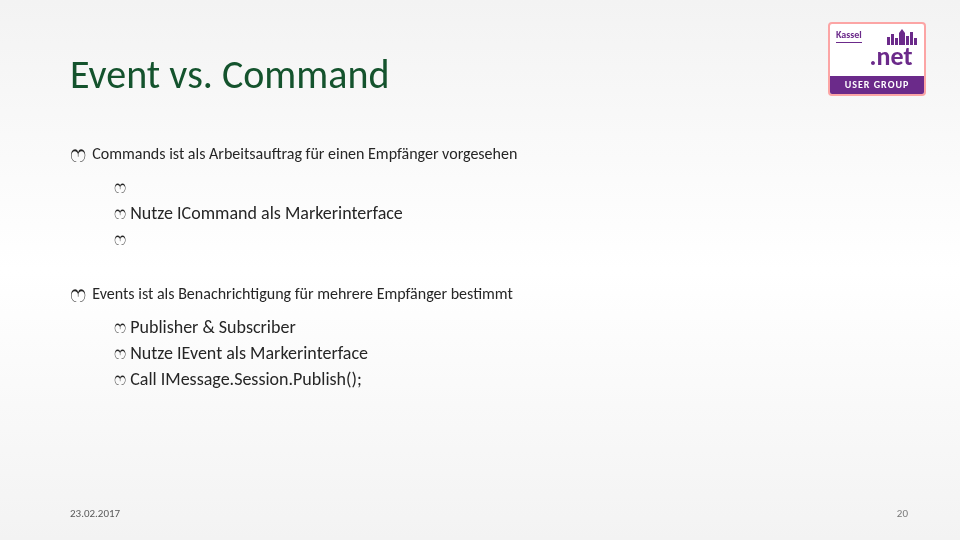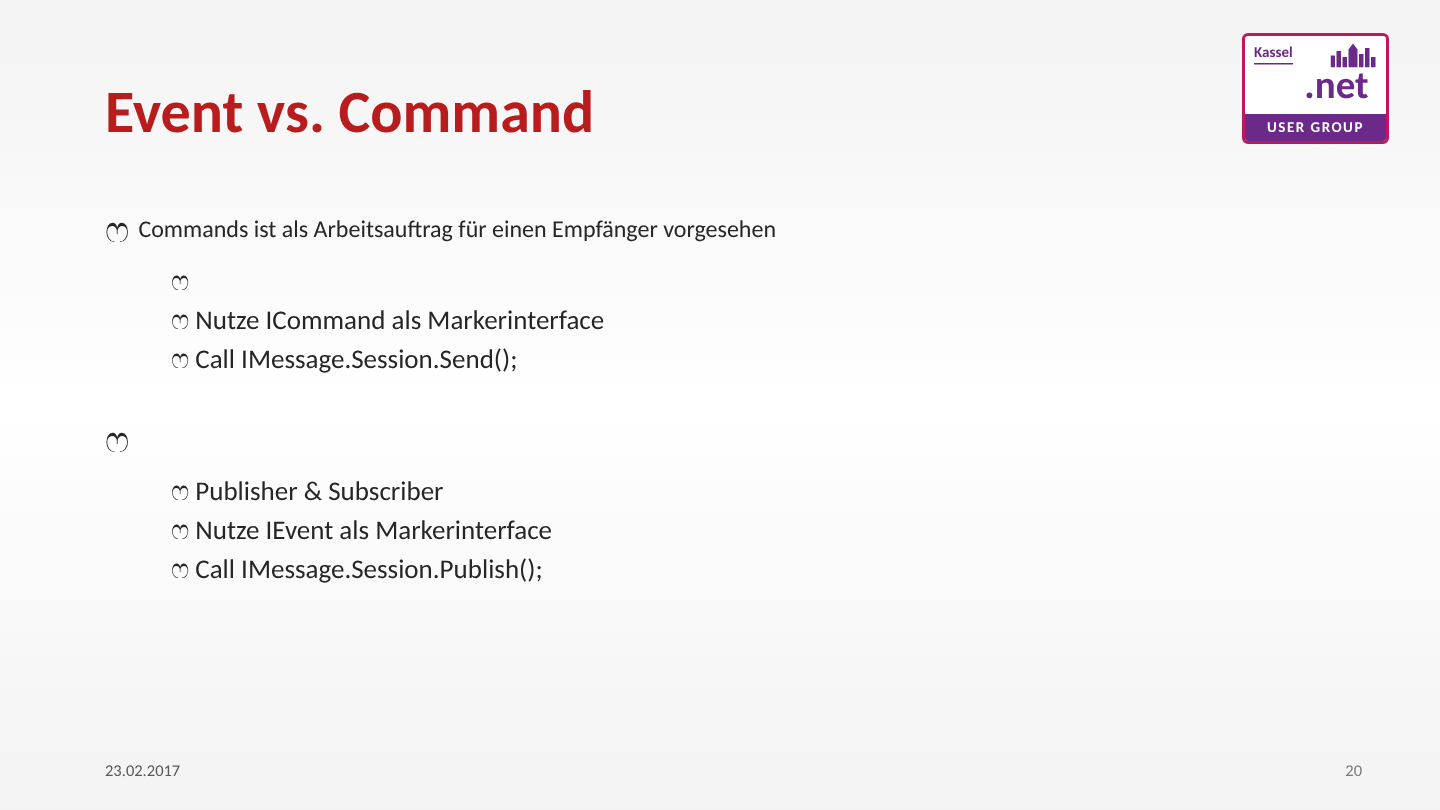--- a/index.html
+++ b/index.html
@@ -15,23 +15,23 @@
   }
   .slide {
     box-sizing: border-box;
     padding: 50px 70px 30px 70px;
     width: 100%;
     height: 100%;
     position: relative;
   }
   .title {
     font-size: 40px;
-    font-weight: 700;
+    font-weight: 400;
     margin: 0 0 40px 0;
-    color: #b91c1c;
+    color: #14532d;
   }
   .top-bullet {
     display: flex;
     align-items: flex-start;
     margin-bottom: 6px;
   }
   .top-bullet .glyph {
     font-size: 24px;
     line-height: 30px;
     margin-right: 6px;
@@ -77,21 +77,21 @@
     bottom: 20px;
     font-size: 11px;
     color: #7a7a7a;
   }
   .logo {
     position: absolute;
     top: 22px;
     right: 34px;
     width: 98px;
     height: 74px;
-    border: 2px solid #be185d;
+    border: 2px solid #fca5a5;
     border-radius: 4px;
     background: #ffffff;
     box-sizing: border-box;
     overflow: hidden;
   }
   .logo .city {
     position: absolute;
     top: 4px;
     left: 6px;
     font-size: 10px;
@@ -166,28 +166,28 @@
     <div class="sub-list">
       <div class="sub-bullet">
         <span class="glyph">ෆ</span>
       </div>
       <div class="sub-bullet">
         <span class="glyph">ෆ</span>
         <span class="txt">Nutze ICommand als Markerinterface</span>
       </div>
       <div class="sub-bullet">
         <span class="glyph">ෆ</span>
-        <span class="txt">Call IMessage.Session.Send();</span>
       </div>
     </div>
   </div>
 
   <div>
     <div class="top-bullet">
       <span class="glyph">ෆ</span>
+      <span class="txt">Events ist als Benachrichtigung für mehrere Empfänger bestimmt</span>
     </div>
     <div class="sub-list">
       <div class="sub-bullet">
         <span class="glyph">ෆ</span>
         <span class="txt">Publisher &amp; Subscriber</span>
       </div>
       <div class="sub-bullet">
         <span class="glyph">ෆ</span>
         <span class="txt">Nutze IEvent als Markerinterface</span>
       </div>

